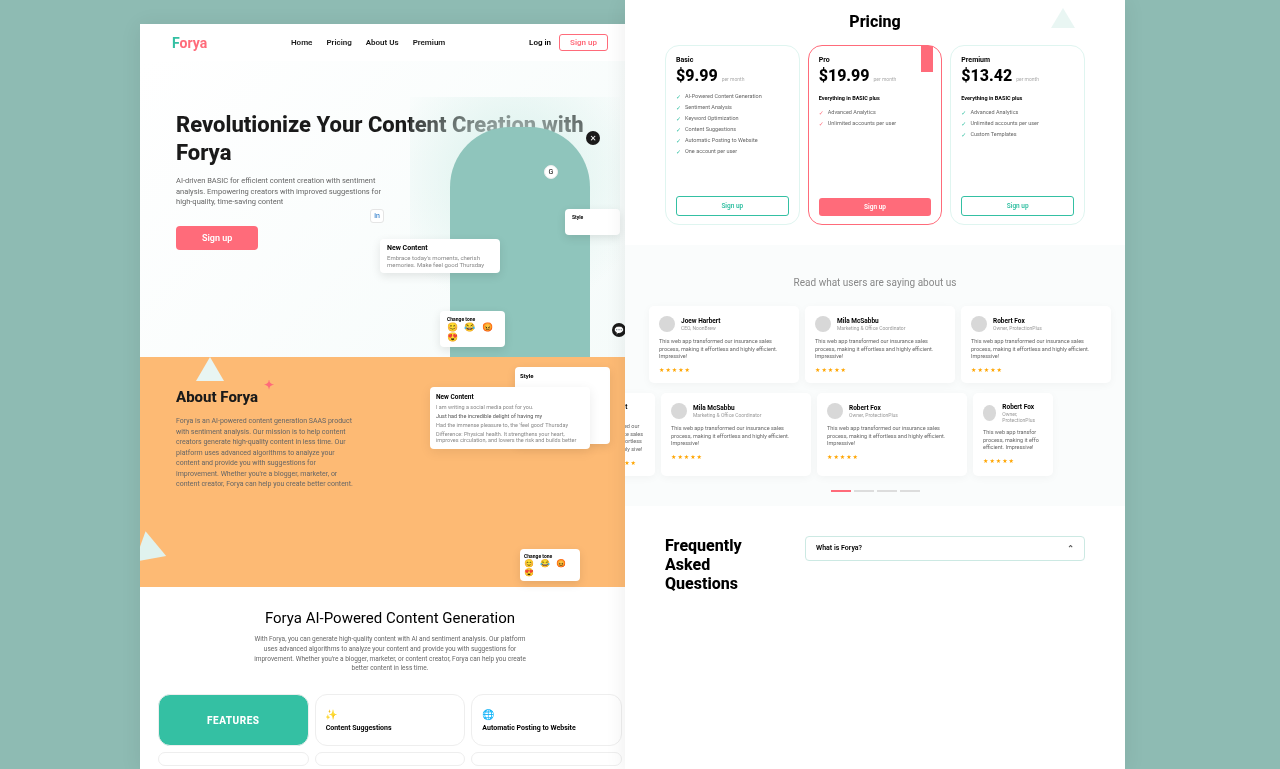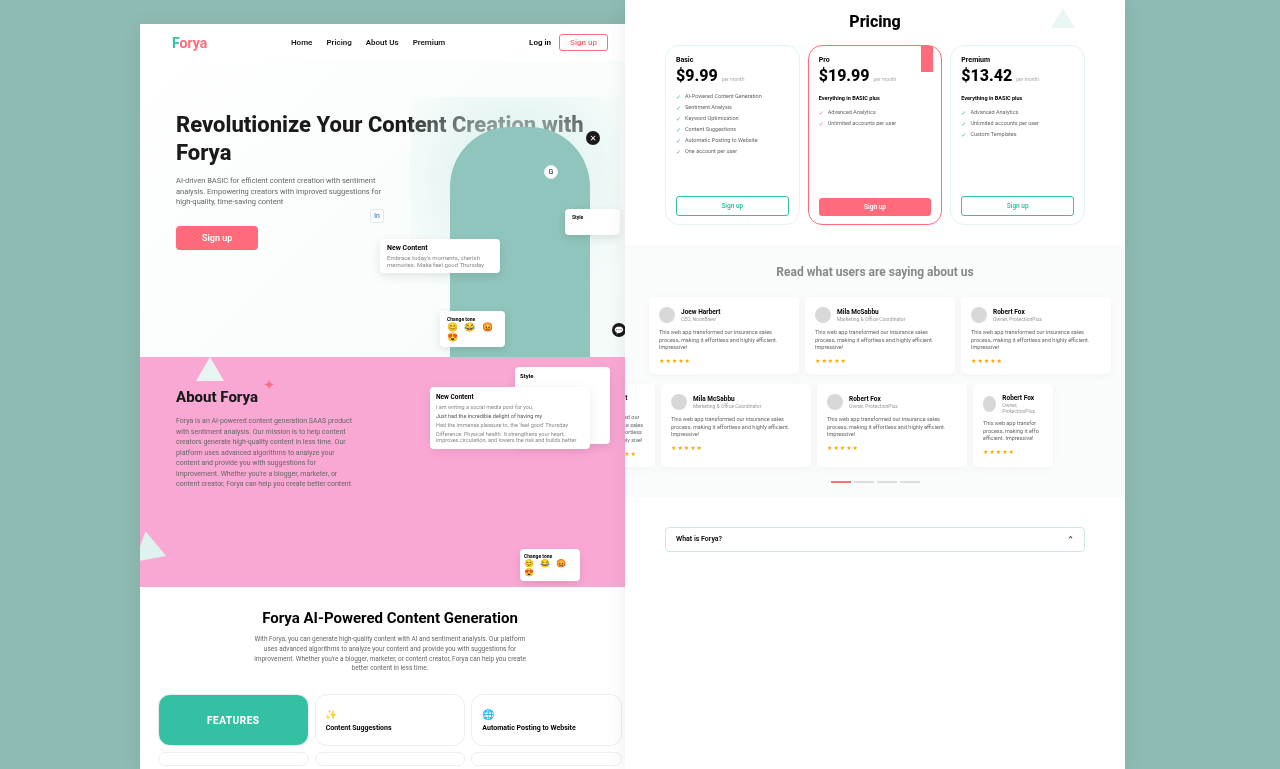--- a/index.html
+++ b/index.html
@@ -29,36 +29,36 @@
   .b1{top:70px; right:40px;} .b3{bottom:20px; right:14px;}
   .bubble-li{position:absolute; top:148px; left:230px; width:14px; height:14px; background:#fff; border:1px solid #e5e5e5; border-radius:3px; color:#0a66c2; font-size:7px; display:flex;align-items:center;justify-content:center;}
   .bubble-g{position:absolute; top:104px; right:82px; width:14px;height:14px; background:#fff; border:1px solid #eee; border-radius:50%; font-size:7px; display:flex;align-items:center;justify-content:center;}
   .mini-card{position:absolute; background:#fff; border-radius:4px; box-shadow:0 3px 10px rgba(0,0,0,0.1); padding:5px 7px;}
   .nc1{top:178px; left:240px; width:120px; font-size:6px;}
   .nc1 .t{font-weight:700; font-size:7px; margin-bottom:2px;}
   .style1{top:148px; right:20px; width:55px; font-size:5px;}
   .tone1{bottom:10px; left:300px; width:65px; font-size:5px;}
   .emojis{font-size:9px; letter-spacing:2px;}
 
-  .about { background:#f9a8d4; padding:30px 36px 20px; position:relative; height:230px;}
+  .about { background:#fdba74; padding:30px 36px 20px; position:relative; height:230px;}
   .about h2{font-size:15px; font-weight:800; color:#1a1a1a; position:relative; display:inline-block;}
   .about h2::after{content:"✦"; color:#ff6b7a; position:absolute; right:-16px; top:-10px; font-size:12px;}
   .about p{font-size:7px; color:#666; max-width:180px; margin-top:10px; line-height:1.5;}
   .about-card{position:absolute; right:50px; top:30px; width:160px; background:#fff; border-radius:4px; box-shadow:0 3px 12px rgba(0,0,0,0.08); font-size:5.5px; padding:6px;}
   .style2{position:absolute; right:30px; top:10px; width:95px; padding:5px;}
   .style2 .pill{display:inline-block; padding:1px 5px; border-radius:2px; font-size:5px; margin:1px;}
   .pill.sel{background:#34c0a3; color:#fff;}
   .pill.un{background:#f2f2f2; color:#555;}
   .tone2{position:absolute; right:60px; bottom:6px; width:60px; padding:4px;}
   .tri{position:absolute; width:0; height:0;}
   .tri-l1{left:56px; top:0px; border-left:14px solid transparent; border-right:14px solid transparent; border-bottom:24px solid #e8f5f2;}
   .tri-l2{left:-8px; bottom:28px; border-left:16px solid transparent; border-right:16px solid transparent; border-bottom:28px solid #e0f2ee; transform:rotate(-10deg);}
 
   .features { text-align:center; padding:22px 18px 0; }
-  .features h2{font-size:15px; font-weight:700;}
+  .features h2{font-size:15px; font-weight:400;}
   .features p{font-size:6.5px; color:#666; max-width:280px; margin:8px auto 0; line-height:1.5;}
   .feature-grid{display:grid; grid-template-columns:repeat(3,1fr); gap:6px; margin-top:20px;}
   .feature-card{border:1px solid #eee; border-radius:12px; padding:14px 10px; text-align:left; height:52px; position:relative;}
   .feature-card.sel{background:#34c0a3; color:#fff; display:flex; align-items:center; justify-content:center;}
   .feature-card.sel span{font-weight:800; font-size:10px; letter-spacing:0.5px;}
   .feature-card .ic{color:#ff6b7a; font-size:10px;}
   .feature-card .lbl{font-size:7px; font-weight:700; margin-top:4px;}
   .small-grid{display:grid; grid-template-columns:repeat(3,1fr); gap:6px; margin-top:6px;}
   .feature-card.sm{height:14px; padding:0;}
 
@@ -76,21 +76,21 @@
   .plan ul{list-style:none; margin-top:6px;}
   .plan li{font-size:5.5px; color:#666; padding:2px 0; display:flex; gap:4px;}
   .plan li::before{content:"✓"; color:#34c0a3; font-size:6px;}
   .plan.pop li::before{color:#ff6b7a;}
   .plan-btn{margin-top:auto; text-align:center; font-size:6.5px; font-weight:600; padding:5px; border-radius:3px; cursor:pointer;}
   .plan-btn.teal{border:1px solid #34c0a3; color:#34c0a3;}
   .plan-btn.red{background:#ff6b7a; color:#fff;}
 
   .testimonials{background:#fafcfc; padding:20px 0 14px; text-align:center; position:relative; overflow:hidden;}
   .testimonials h2{font-size:15px; font-weight:800;}
-  .testimonials .sub{font-size:12px; color:#888; margin-top:0;font-weight:bold;}
+  .testimonials .sub{font-size:10px; color:#888; margin-top:12px;}
   .tcard{background:#fff; border-radius:5px; padding:10px; text-align:left; width:150px; flex-shrink:0; box-shadow:0 2px 8px rgba(0,0,0,0.04);}
   .trow{display:flex; gap:6px; margin-top:18px; padding-left:24px;}
   .trow2{margin-top:10px; padding-left:0; transform:translateX(-30px);}
   .thead{display:flex; gap:6px; align-items:center;}
   .tava{width:16px; height:16px; border-radius:50%; background:#d8d8d8;}
   .tname{font-size:6.5px; font-weight:700;}
   .trole{font-size:5px; color:#999;}
   .tbody{font-size:5.5px; color:#666; margin-top:6px; line-height:1.4;}
   .stars{margin-top:5px; color:#ffa500; font-size:6px; letter-spacing:1px;}
   .pager{margin-top:14px; display:flex; justify-content:center; gap:3px;}
@@ -328,20 +328,21 @@
       </div>
       <div class="pager">
           <span class="act"></span>
           <span></span>
           <span></span>
           <span></span>
         </div>
     </div>
 
     <div class="faq">
+      <h2>Frequently Asked Questions</h2>
       <div style="flex:1;">
         <div class="faq-item">
           <span>What is Forya?</span>
             <span class="chev">⌃</span>
         </div>
       </div>
     </div>
   </div>
 </div>
 

